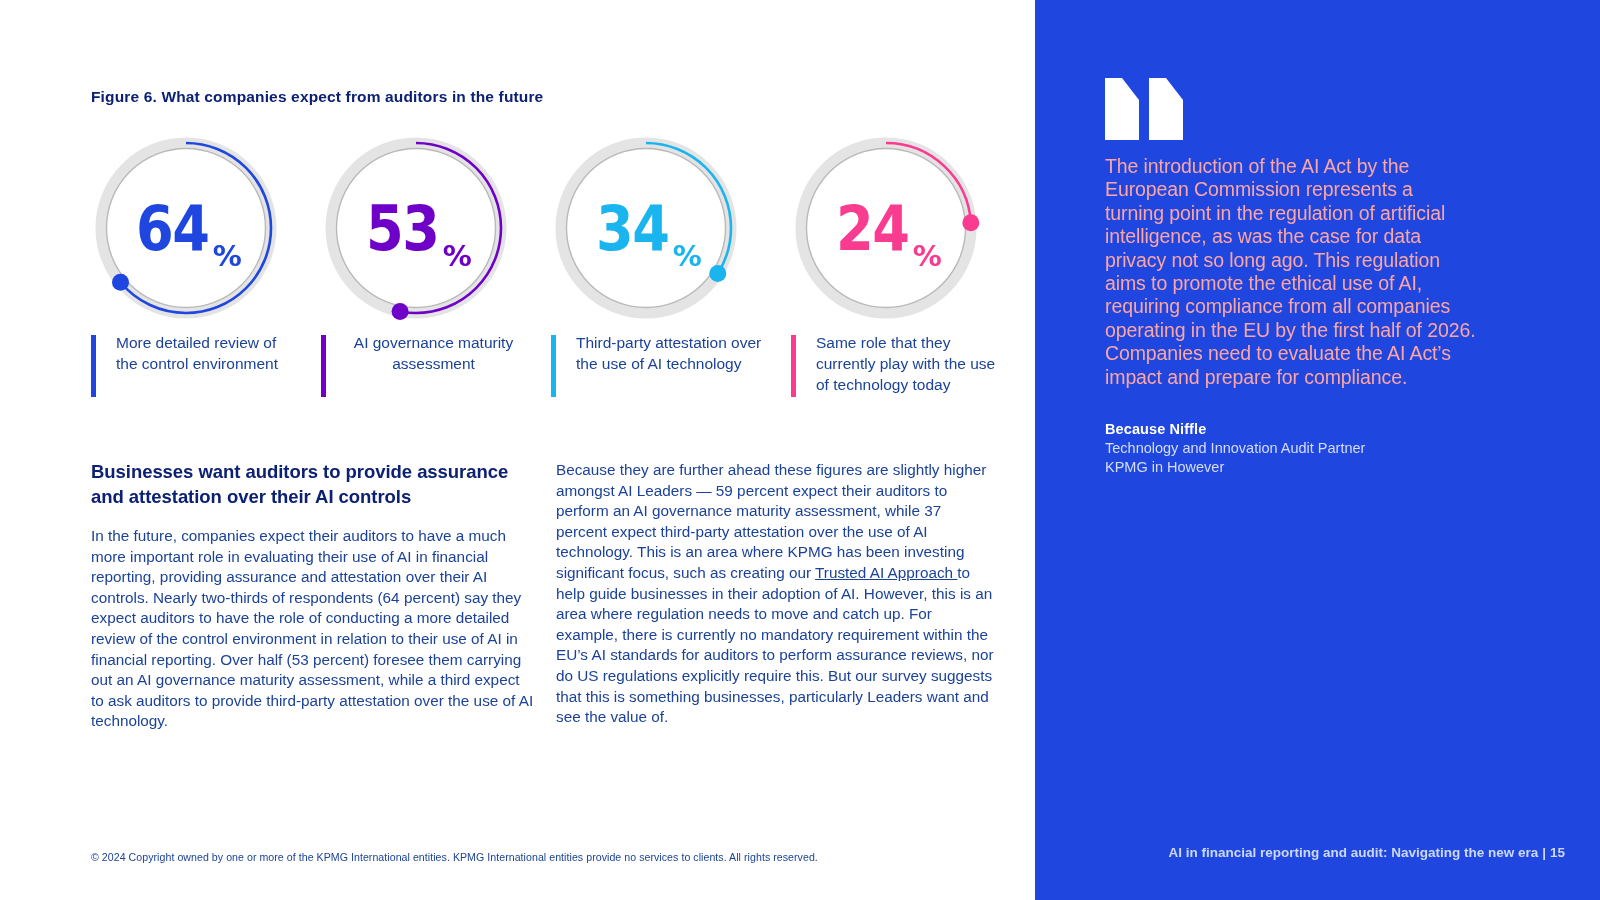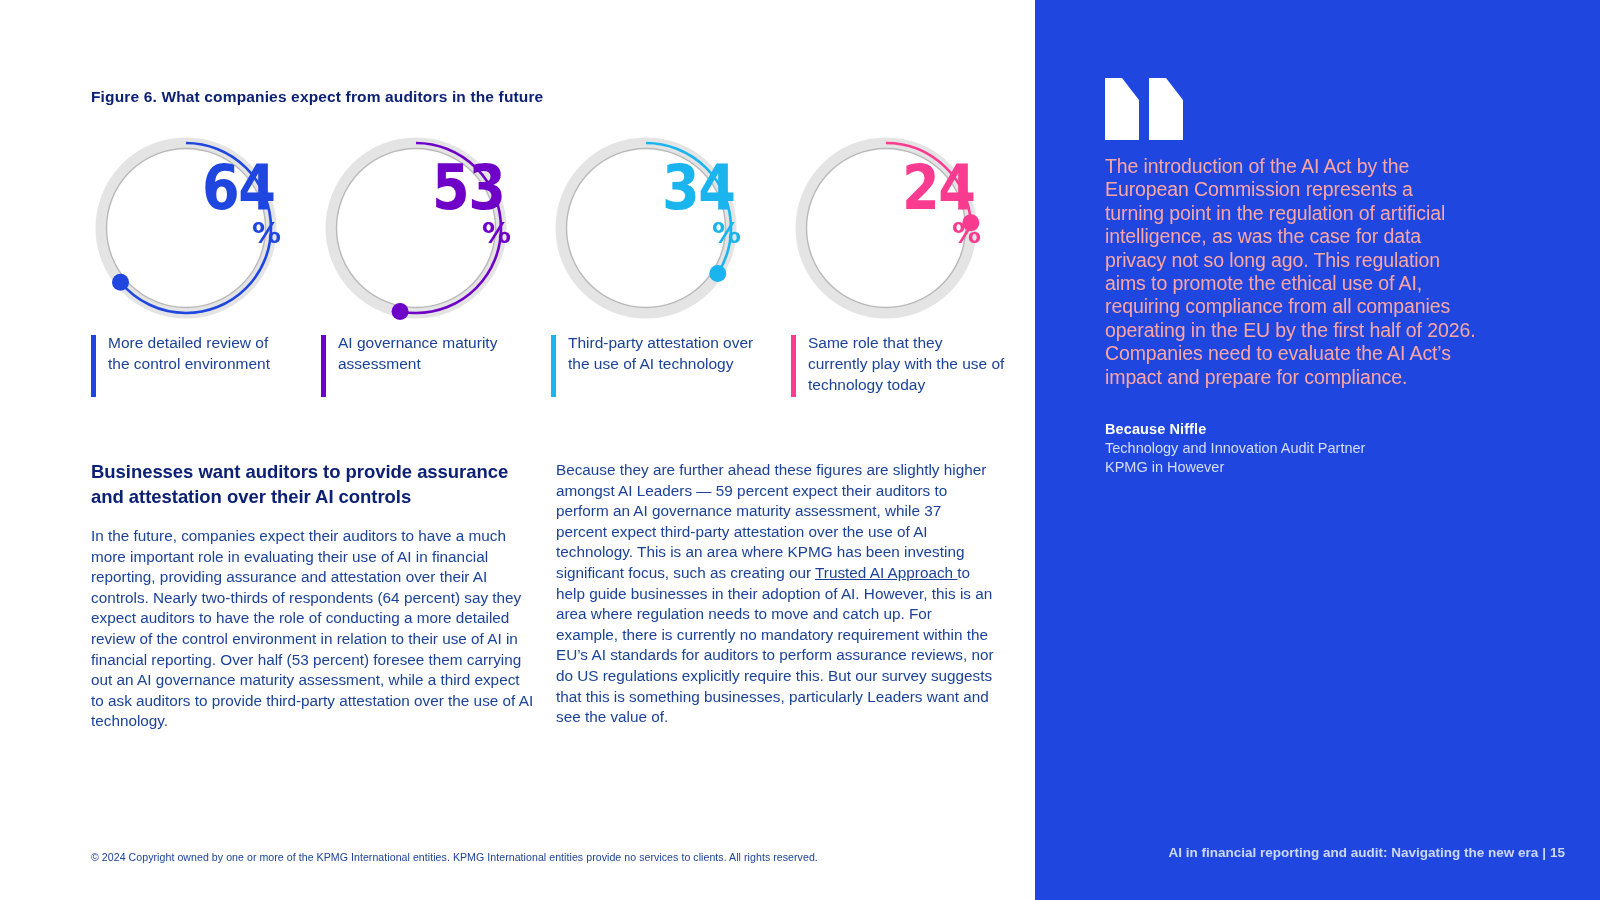--- a/index.html
+++ b/index.html
@@ -120,23 +120,22 @@
   .donut-cell.c1 { left: 230px; }
   .donut-cell.c2 { left: 460px; }
   .donut-cell.c3 { left: 700px; }
   .donut-cell svg { display: block; width: 190px; height: 190px; }
 
   .donut-value {
     position: absolute;
     left: 0; top: 0;
     width: 190px; height: 190px;
     display: flex;
-    align-items: flex-end;
+    align-items: center;
     justify-content: center;
-    flex-direction: column;
   }
   .donut-value .num {
     font-size: 63px;
     font-weight: bold;
     line-height: 1;
     letter-spacing: -1.5px;
     font-family: "DejaVu Sans", sans-serif;
     transform: scaleX(0.86);
     transform-origin: center;
   }
@@ -155,24 +154,24 @@
     position: absolute;
     left: 91px;
     top: 333px;
     width: 920px;
     height: 70px;
   }
   .caption-cell {
     position: absolute;
     top: 0;
     width: 200px;
-    padding-left: 17px;
+    padding-left: 25px;
   }
   .caption-cell.c0 { left: 0px; }
-  .caption-cell.c1 { left: 230px; }
+  .caption-cell.c1 { left: 230px; text-align: center; }
   .caption-cell.c2 { left: 460px; width: 215px; }
   .caption-cell.c3 { left: 700px; width: 215px; }
   .caption-bar {
     position: absolute;
     left: 0; top: 2px;
     width: 5px;
     height: 62px;
   }
   .caption-text {
     color: #1b4298;

